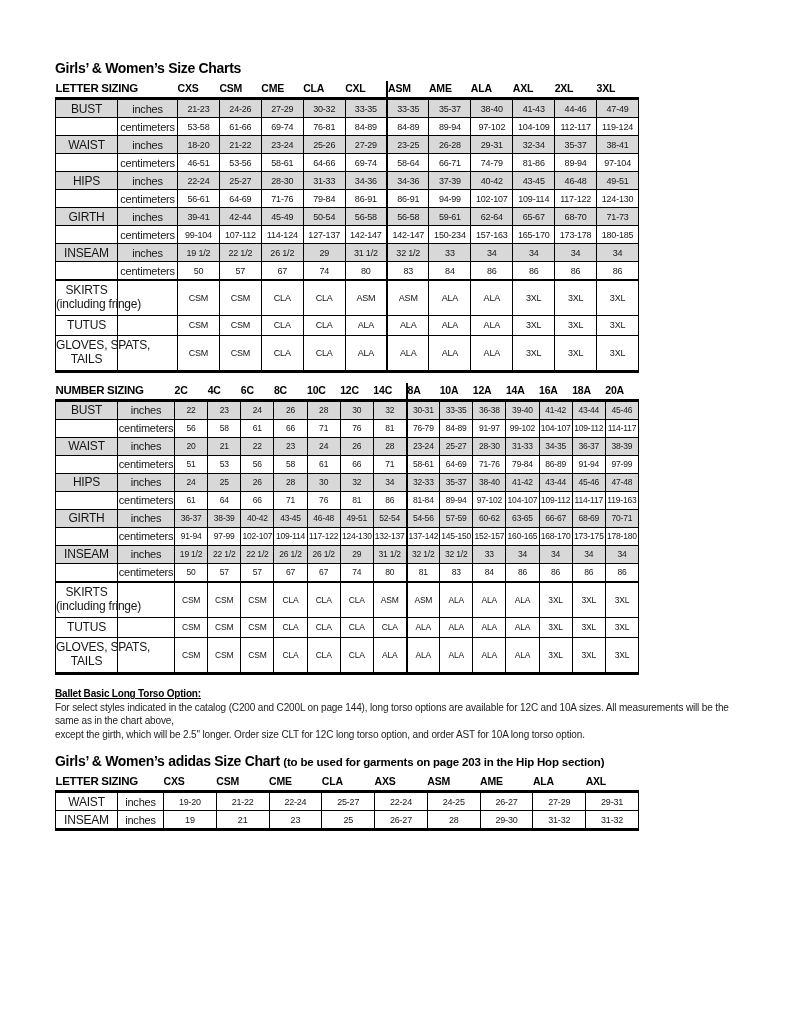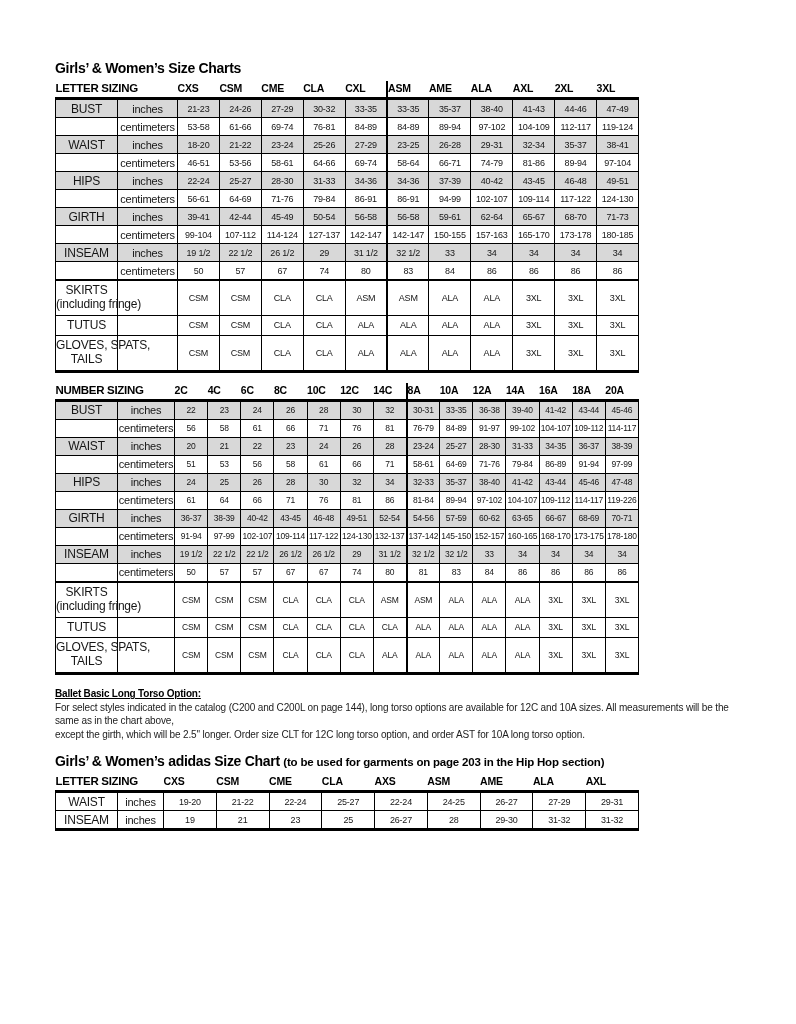--- a/index.html
+++ b/index.html
@@ -200,21 +200,21 @@
           </tr>
           <tr>
             <td class="lbl"></td>
             <td class="unit">centimeters</td>
             <td>99-104</td>
             <td>107-112</td>
             <td>114-124</td>
             <td>127-137</td>
             <td>142-147</td>
             <td class="divL">142-147</td>
-            <td>150-155</td>
+            <td>150-234</td>
             <td>157-163</td>
             <td>165-170</td>
             <td>173-178</td>
             <td>180-185</td>
           </tr>
           <tr class="shaded">
             <td class="lbl">INSEAM</td>
             <td class="unit">inches</td>
             <td>19 1/2</td>
             <td>22 1/2</td>
@@ -437,21 +437,21 @@
             <td>71</td>
             <td>76</td>
             <td>81</td>
             <td>86</td>
             <td class="divL">81-84</td>
             <td>89-94</td>
             <td>97-102</td>
             <td>104-107</td>
             <td>109-112</td>
             <td>114-117</td>
-            <td>119-226</td>
+            <td>119-163</td>
           </tr>
           <tr class="shaded">
             <td class="lbl">GIRTH</td>
             <td class="unit">inches</td>
             <td>36-37</td>
             <td>38-39</td>
             <td>40-42</td>
             <td>43-45</td>
             <td>46-48</td>
             <td>49-51</td>

